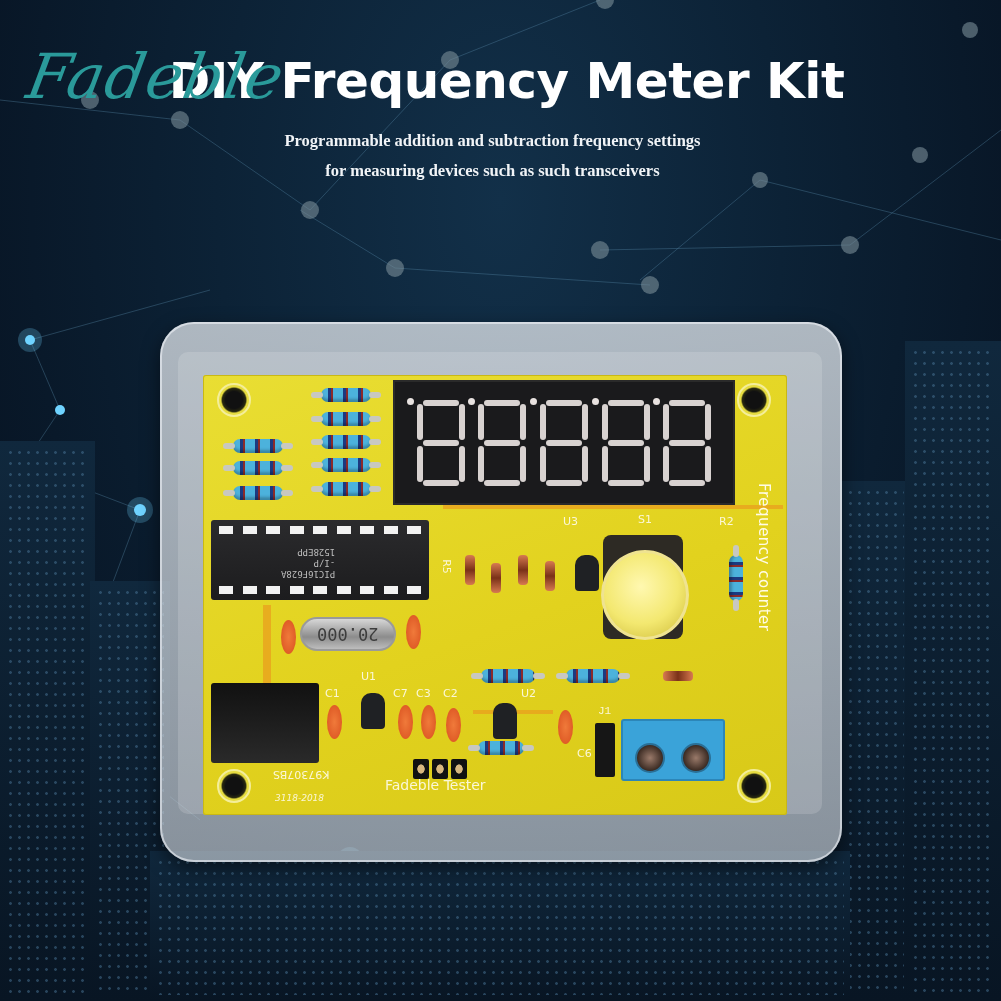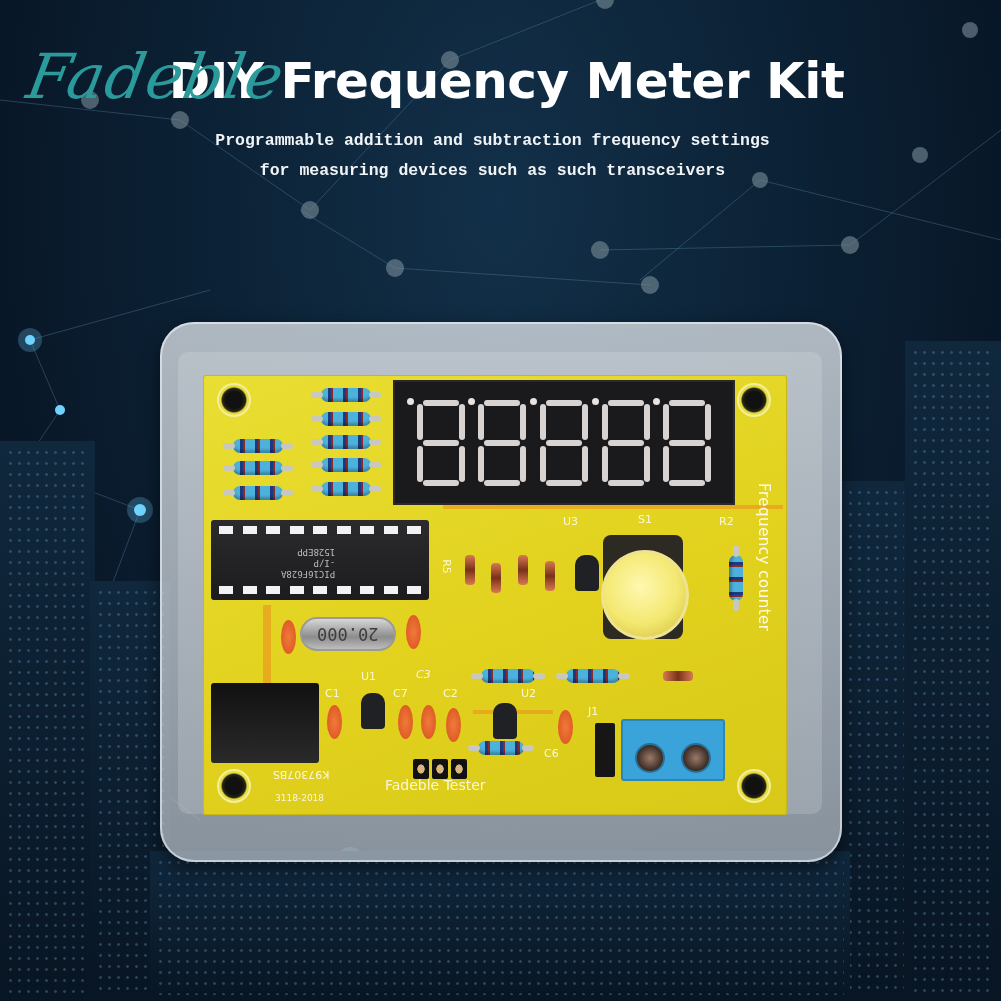--- a/index.html
+++ b/index.html
@@ -30,21 +30,21 @@
     }
     .title {
       position: absolute; left: 0; right: 0; top: 52px; text-align: center;
       padding-left: 12px;
       font-family: "DejaVu Sans", sans-serif; font-weight: bold;
       font-size: 50px; color: #ffffff; z-index: 5; letter-spacing: -0.5px;
     }
     .title span { position: relative; left: 0px; }
     .subtitle {
       position: absolute; left: 0; right: 16px; text-align: center;
-      font-family: Liberation Mono, monospace; font-weight: bold;
+      font-family: Liberation Serif, serif; font-weight: bold;
       font-size: 16.5px; color: #f1f4f7; z-index: 5;
     }
     .sub1 { top: 131px; }
     .sub2 { top: 161px; }
 
     
     .case {
       position: absolute; left: 160px; top: 322px; width: 682px; height: 540px;
       border-radius: 34px;
       background: linear-gradient(180deg, rgba(220,226,232,.78), rgba(190,198,206,.7));
@@ -372,40 +372,40 @@
   <div class="resistor" style="left:363px;top:294px;width:54px;"></div>
   <div class="diode" style="left:470px;top:286px;transform:rotate(90deg);"></div>
 
   <div class="jack"></div>
 
   <div class="silk" style="left:122px;top:312px;">C1</div>
   <div class="cap" style="left:124px;top:330px;"></div>
   <div class="silk" style="left:158px;top:295px;">U1</div>
   <div class="transistor" style="left:158px;top:318px;"></div>
   <div class="silk" style="left:190px;top:312px;">C7</div>
-  <div class="silk" style="left:213px;top:293px;font-style:italic;">C3</div>
+  <div class="silk" style="left:213px;top:312px;">C3</div>
   <div class="silk" style="left:240px;top:312px;">C2</div>
   <div class="cap" style="left:195px;top:330px;"></div>
   <div class="cap" style="left:218px;top:330px;"></div>
   <div class="cap" style="left:243px;top:333px;"></div>
   <div class="silk" style="left:318px;top:312px;">U2</div>
   <div class="transistor" style="left:290px;top:328px;"></div>
   <div class="resistor" style="left:275px;top:366px;width:46px;"></div>
   <div class="cap" style="left:355px;top:335px;"></div>
-  <div class="silk" style="left:341px;top:372px;">C6</div>
-
-  <div class="silk" style="left:385px;top:330px;">J1</div>
+  <div class="silk" style="left:374px;top:372px;">C6</div>
+
+  <div class="silk" style="left:395px;top:330px;font-family:Liberation Mono, monospace;">J1</div>
   <div class="header"></div>
   <div class="terminal">
     <div class="screw" style="left:12px;"></div>
     <div class="screw" style="left:58px;"></div>
   </div>
 
   <div class="jumper">
       <i></i>
       <i></i>
       <i></i>
     </div>
   <div class="silk" style="left:182px;top:402px;font-size:14px;">Fadeble Tester</div>
 
   <div class="silk" style="left:70px;top:393px;transform:rotate(180deg);">K97307BS</div>
-  <div class="silk" style="left:72px;top:418px;font-size:9px;">3118-2018</div>
+  <div class="silk" style="left:72px;top:418px;font-size:9px;font-style:italic;">3118-2018</div>
 </div>
 
 </body></html>

